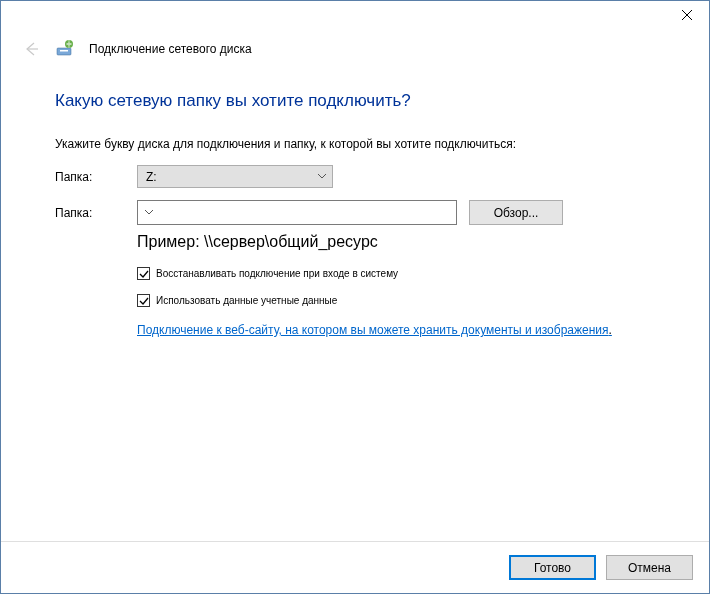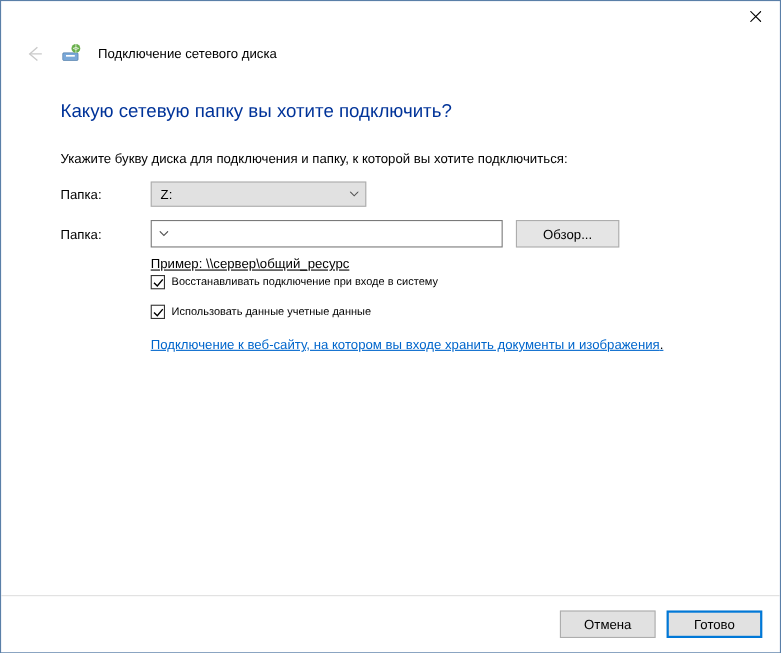--- a/index.html
+++ b/index.html
@@ -116,24 +116,23 @@
       height: 25px;
       margin-left: 12px;
       background: #e5e5e5;
       border: 1px solid #adadad;
       font-size: 12px;
       cursor: pointer;
       font-family: inherit;
     }
     .indent-block { margin-left: 82px; }
     .example {
-      font-size: 12px;
+      font-size: 16px;
       margin-top: 8px;
-      margin-bottom: 3px;
-      text-decoration: underline;
+      margin-bottom: 16px;
     }
     .checkbox-row {
       display: flex;
       align-items: center;
       gap: 6px;
       font-size: 10px;
       margin-bottom: 14px;
     }
     .checkbox {
       width: 13px;
@@ -252,20 +251,20 @@
 
     <div class="checkbox-row">
       <div class="checkbox">
         <svg viewBox="0 0 10 10">
             <path d="M1 5 L4 8 L9 2" stroke="#000" stroke-width="1.3" fill="none"></path>
           </svg>
       </div>
       <span>Использовать данные учетные данные</span>
     </div>
 
-    <div class="link-text"><span>Подключение к веб-сайту, на котором вы входе хранить документы и изображения</span><span class="dot">.</span></div>
+    <div class="link-text"><span>Подключение к веб-сайту, на котором вы можете хранить документы и изображения</span><span class="dot">.</span></div>
   </div>
 </div>
 
 <div class="footer">
+  <button class="footer-btn primary">Готово</button>
   <button class="footer-btn">Отмена</button>
-  <button class="footer-btn primary">Готово</button>
 </div>
 
 </body></html>

